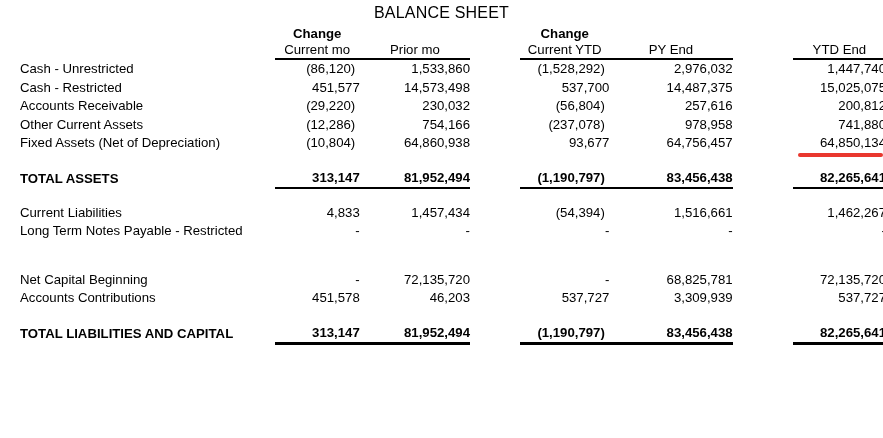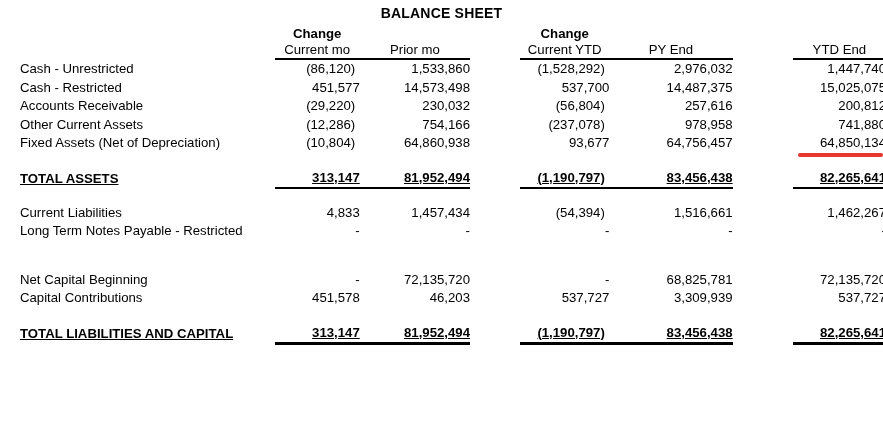--- a/index.html
+++ b/index.html
@@ -13,23 +13,23 @@
     height: 438px;
     background: #ffffff;
     color: #000000;
     font-family: "Liberation Sans", sans-serif;
     overflow: hidden;
     box-sizing: border-box;
     padding-top: 4px;
   }
   .title {
     margin: 0 0 4px 0;
-    font-size: 14px;
+    font-size: 16px;
     line-height: 18px;
-    font-weight: 700;
+    font-weight: 400;
     text-align: center;
     letter-spacing: 0.2px;
   }
   table.bs {
     border-collapse: collapse;
     table-layout: fixed;
     margin-left: 20px;
     width: 866px;
   }
   table.bs td, table.bs th {
@@ -38,21 +38,21 @@
     overflow: visible;
     padding: 0;
     vertical-align: bottom;
   }
   
   tr.change-row th { font-weight: 700; text-align: center; line-height: 15px; height: 15px; }
   tr.colhead-row th { font-weight: 400; text-align: center; line-height: 17px; height: 17px; }
   tr.colhead-row th.colhead { border-bottom: 2.5px solid #000; }
   
   tr.row-data td { line-height: 18.5px; height: 18.5px; font-weight: 400; }
-  tr.row-total td, tr.row-total-final td { line-height: 19px; height: 19px; font-weight: 700; text-decoration: underline; }
+  tr.row-total td, tr.row-total-final td { line-height: 19px; height: 19px; font-weight: 700; }
   tr.row-spacer td { height: 15px; line-height: 15px; }
   td.label { text-align: left; }
   td.num { text-align: right; padding-right: 9px; }
   td.num.neg { padding-right: 4.5px; }
   tr.row-total td.num { border-bottom: 2px solid #000; }
   tr.row-total-final td.num { border-bottom: 3px solid #000; }
   
   td.red-underline { position: relative; }
   td.red-underline::after {
     content: "";
@@ -201,21 +201,21 @@
           <td class="label">Net Capital Beginning</td>
           <td class="num">-</td>
           <td class="num">72,135,720</td>
           <td></td>
           <td class="num">-</td>
           <td class="num">68,825,781</td>
           <td></td>
           <td class="num">72,135,720</td>
         </tr>
         <tr class="row-data">
-          <td class="label">Capital Contributions</td>
+          <td class="label">Accounts Contributions</td>
           <td class="num">451,578</td>
           <td class="num">46,203</td>
           <td></td>
           <td class="num">537,727</td>
           <td class="num">3,309,939</td>
           <td></td>
           <td class="num">537,727</td>
         </tr>
         <tr class="row-spacer">
           <td colspan="8"></td>

